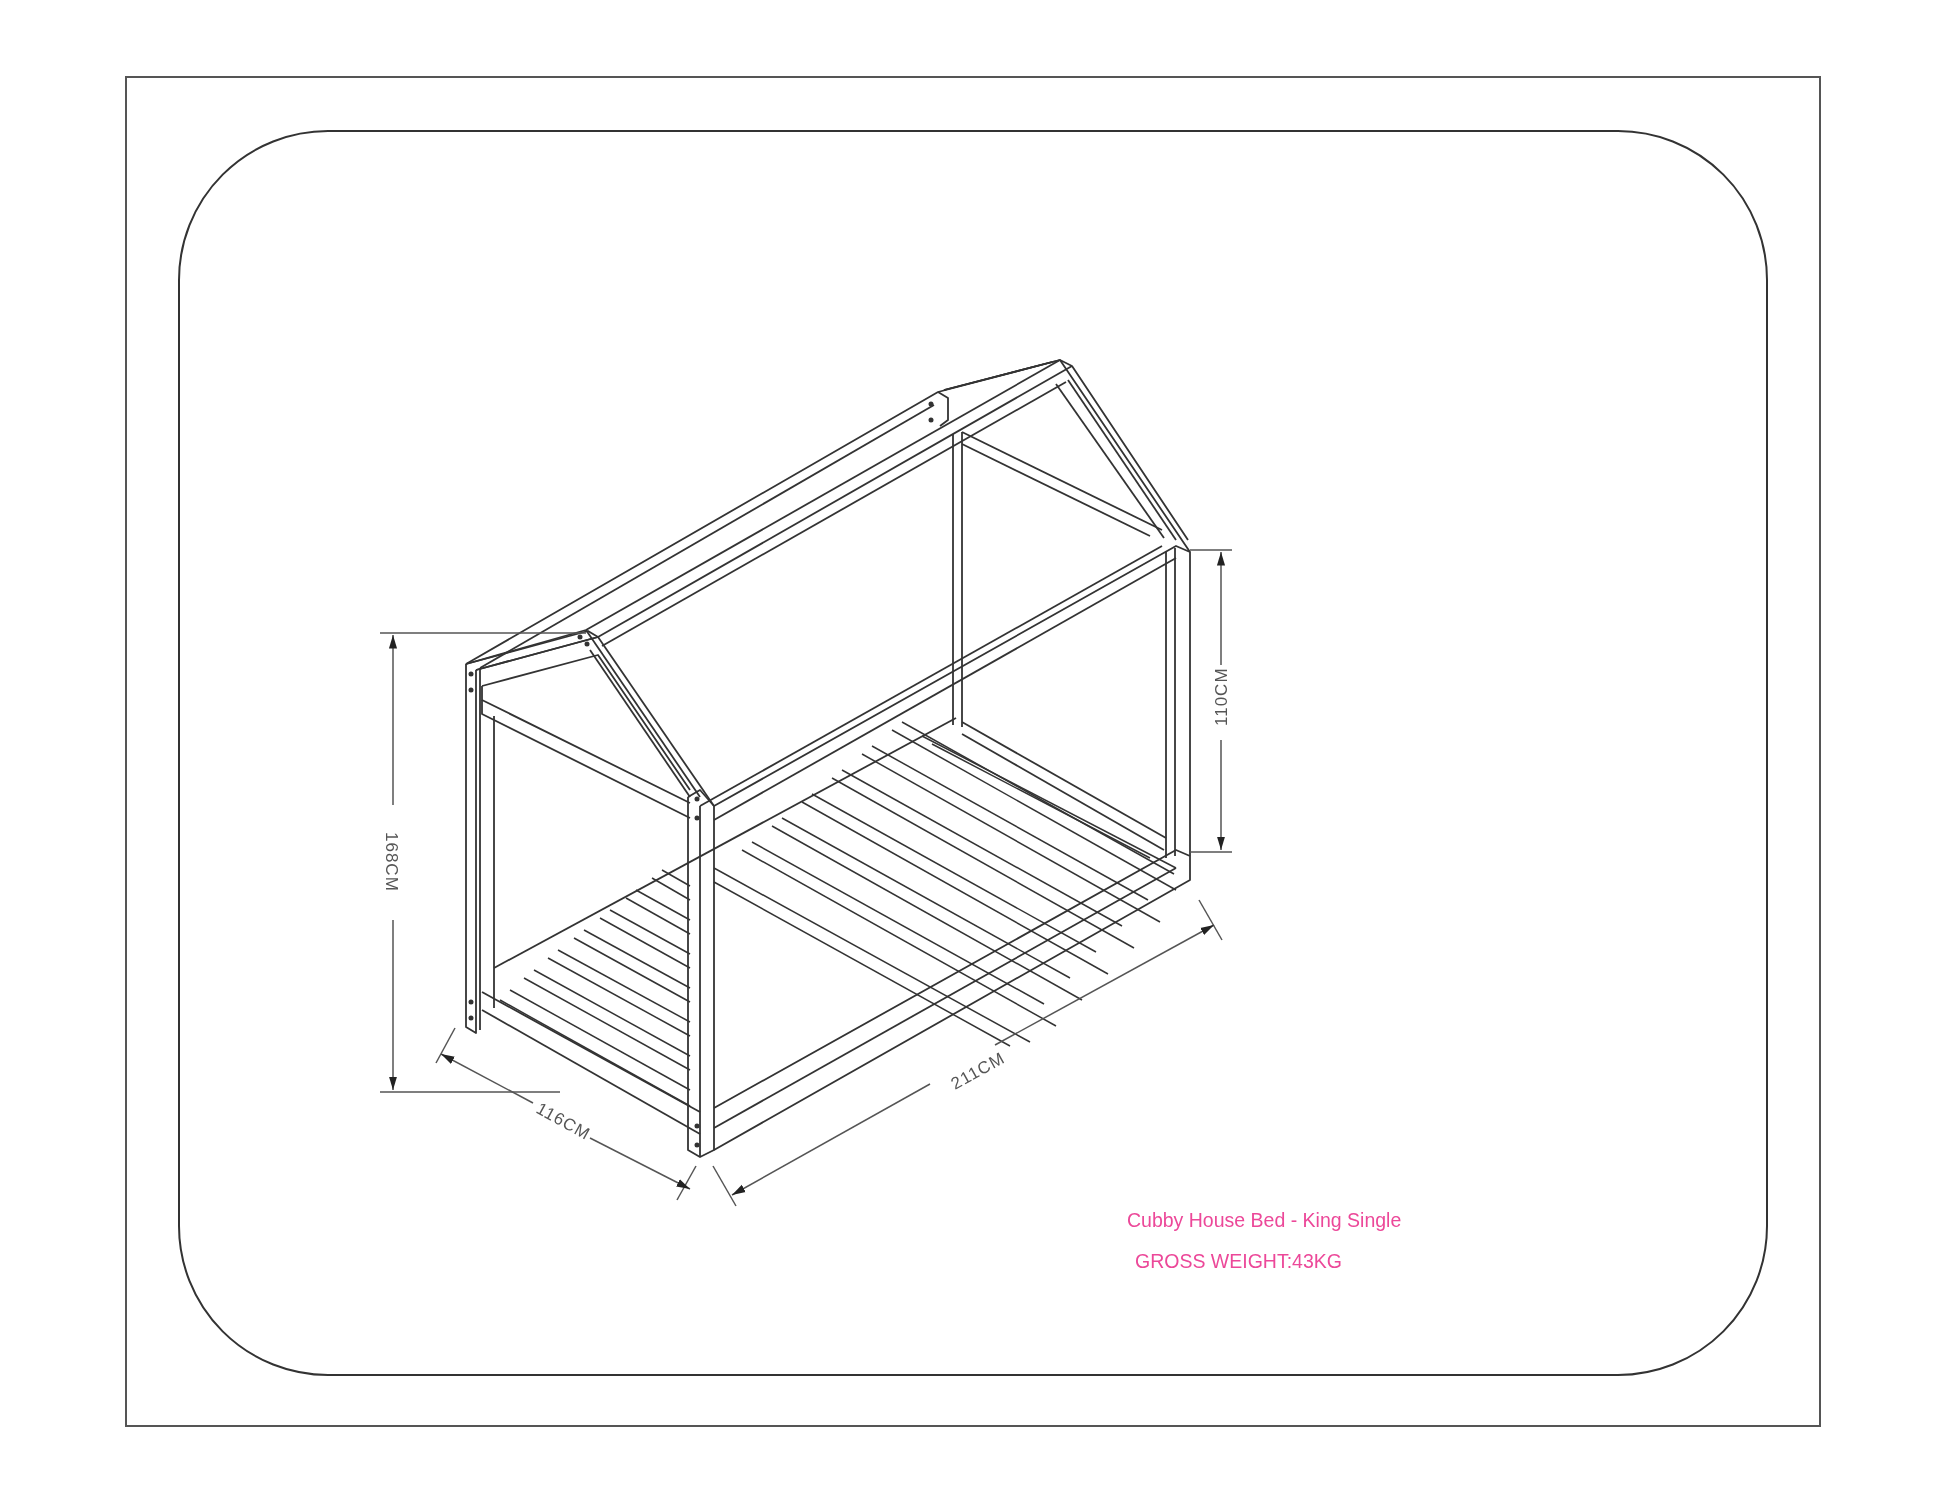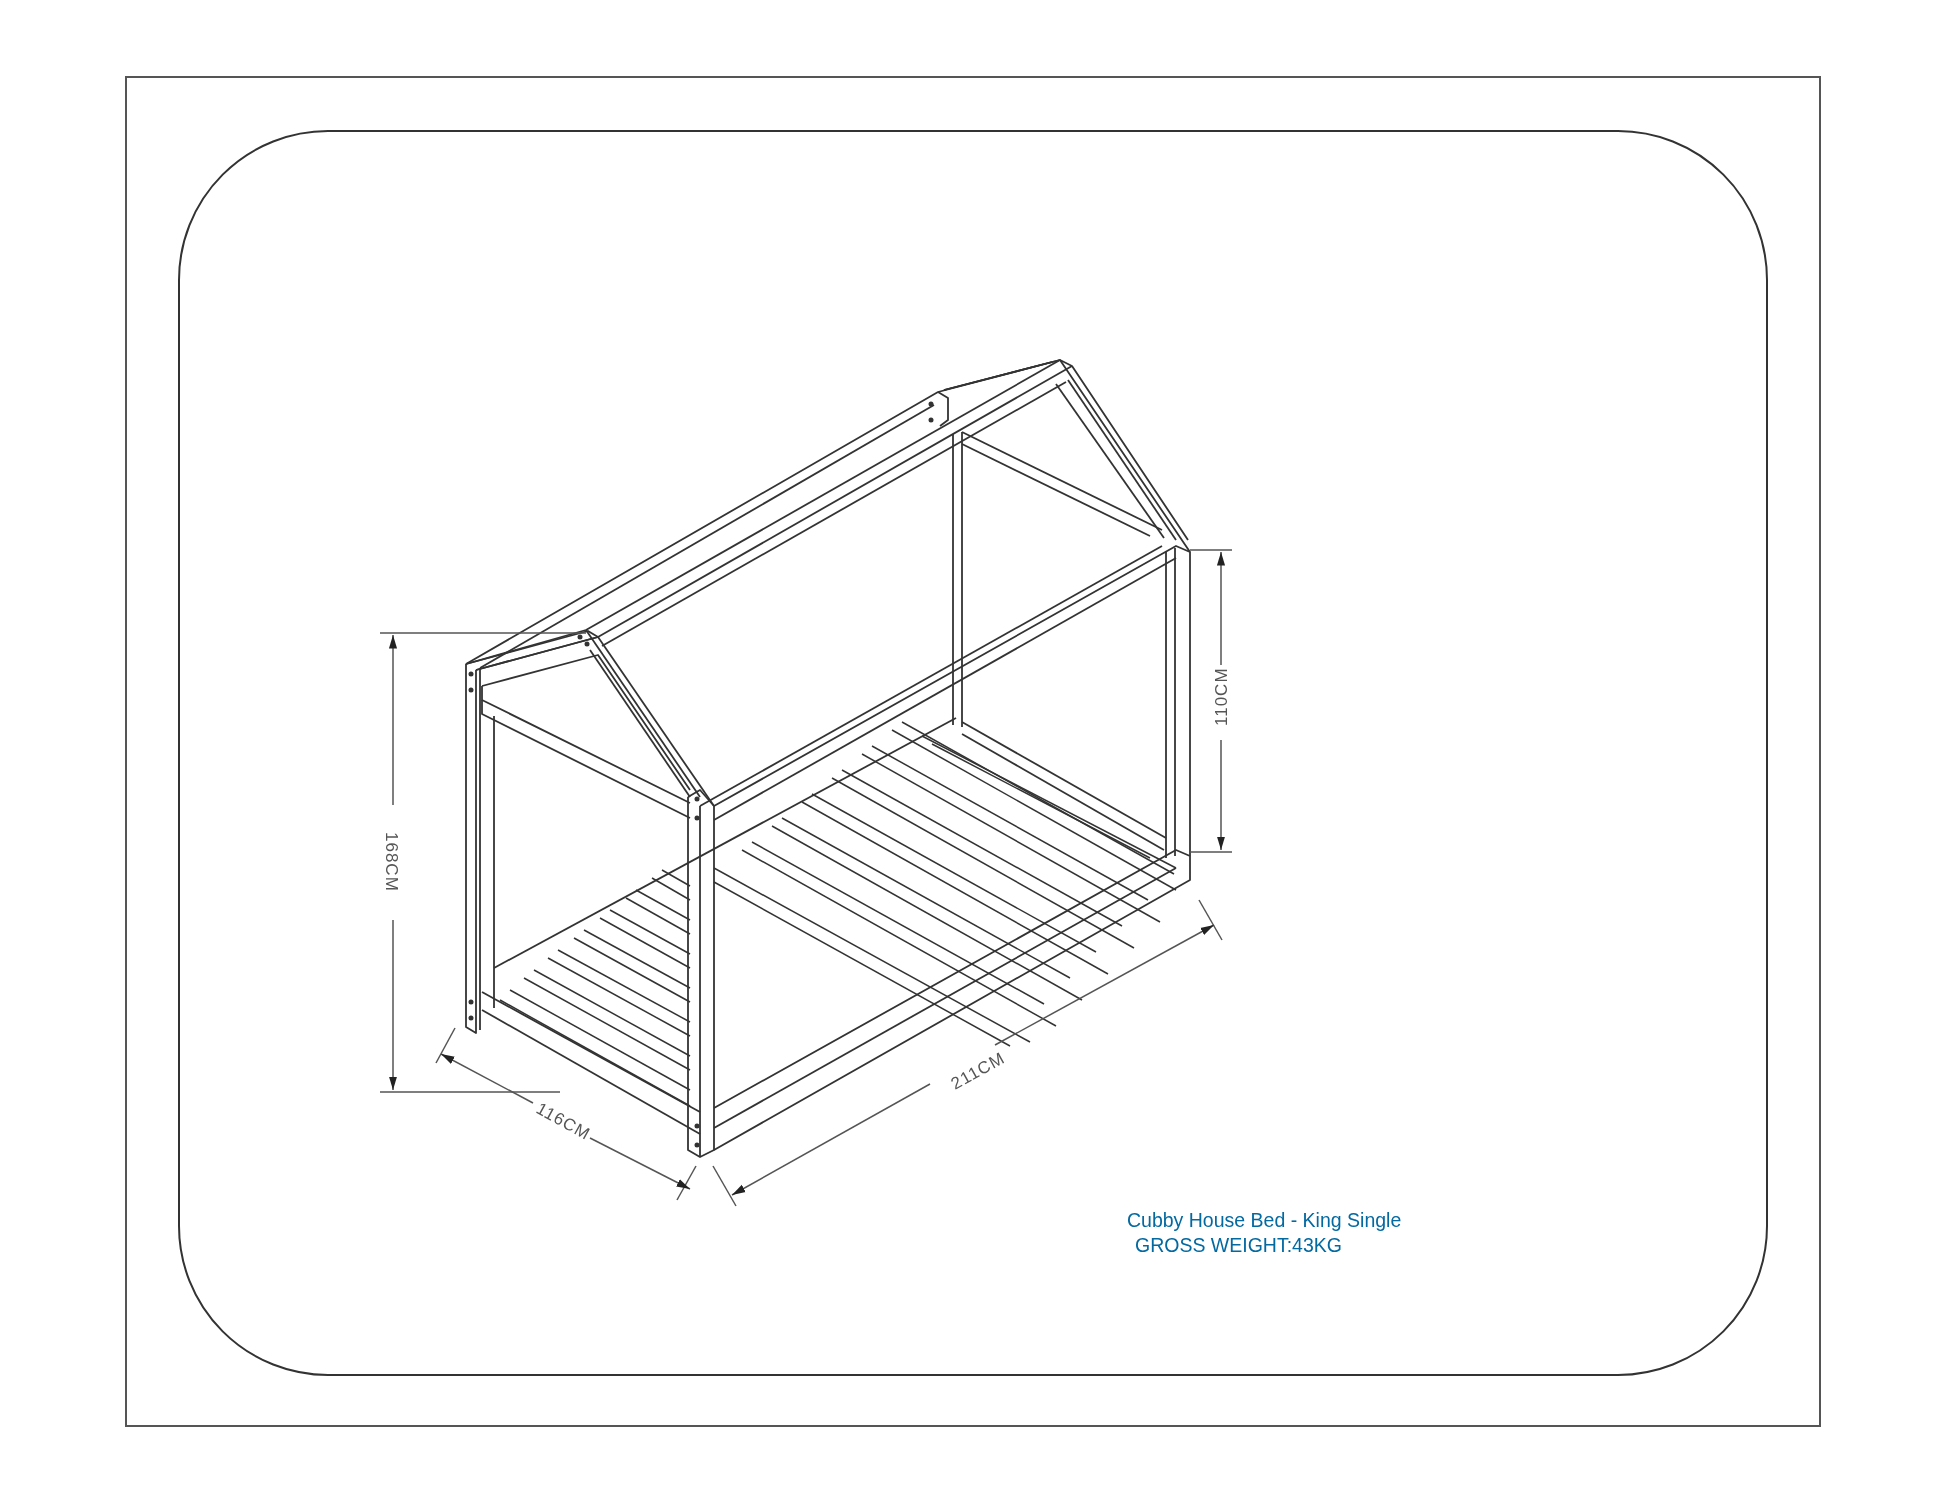--- a/index.html
+++ b/index.html
@@ -3,23 +3,23 @@
   <meta charset="utf-8">
   <style>
     html, body { margin: 0; padding: 0; background: #ffffff; }
     body { width: 1946px; height: 1504px; position: relative; overflow: hidden;
            font-family: "Liberation Sans", sans-serif; }
     .outer-frame { position: absolute; left: 125px; top: 76px; width: 1696px; height: 1351px;
                    border: 2px solid #555; box-sizing: border-box; }
     .inner-frame { position: absolute; left: 178px; top: 130px; width: 1590px; height: 1246px;
                    border: 2px solid #333; border-radius: 150px; box-sizing: border-box; }
     svg.drawing { position: absolute; left: 0; top: 0; }
-    .spec { position: absolute; left: 1127px; top: 1208px; color: #0369a1; font-size: 19.5px; line-height: 25px; }
+    .spec { position: absolute; left: 1127px; top: 1208px; color: #ec4899; font-size: 19.5px; line-height: 25px; }
     .spec .line { white-space: nowrap; }
-    .spec .weight { margin-left: 8px; margin-top: 0; }
+    .spec .weight { margin-left: 8px; margin-top: 16px; }
     .dimlabel { font-family: "Liberation Sans", sans-serif; font-size: 17px; fill: #555; letter-spacing: 1px; }
   </style>
 </head>
 <body>
 
 <div class="outer-frame"></div>
 <div class="inner-frame"></div>
 
 <svg class="drawing" width="1946" height="1504" viewBox="0 0 1946 1504">
   <defs>

